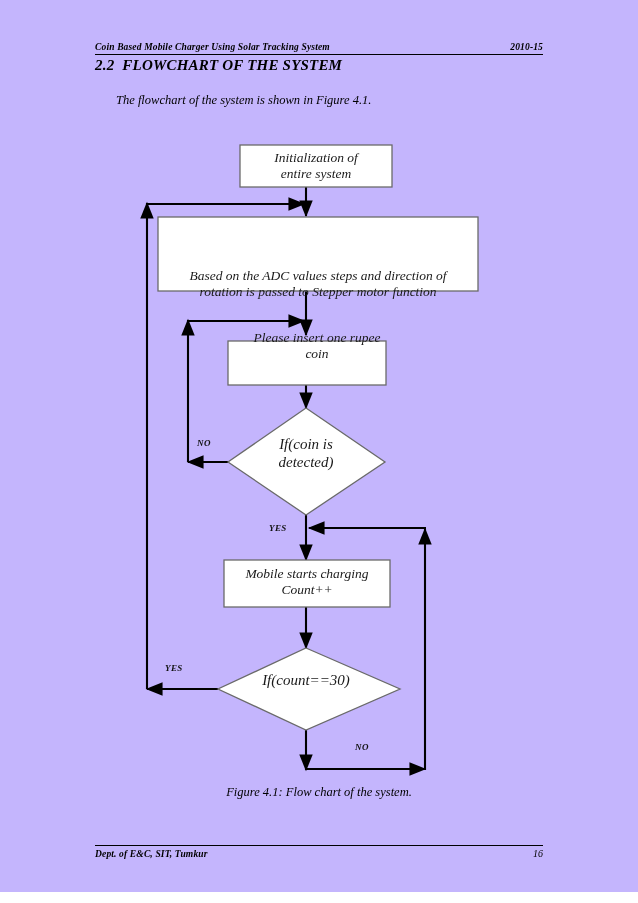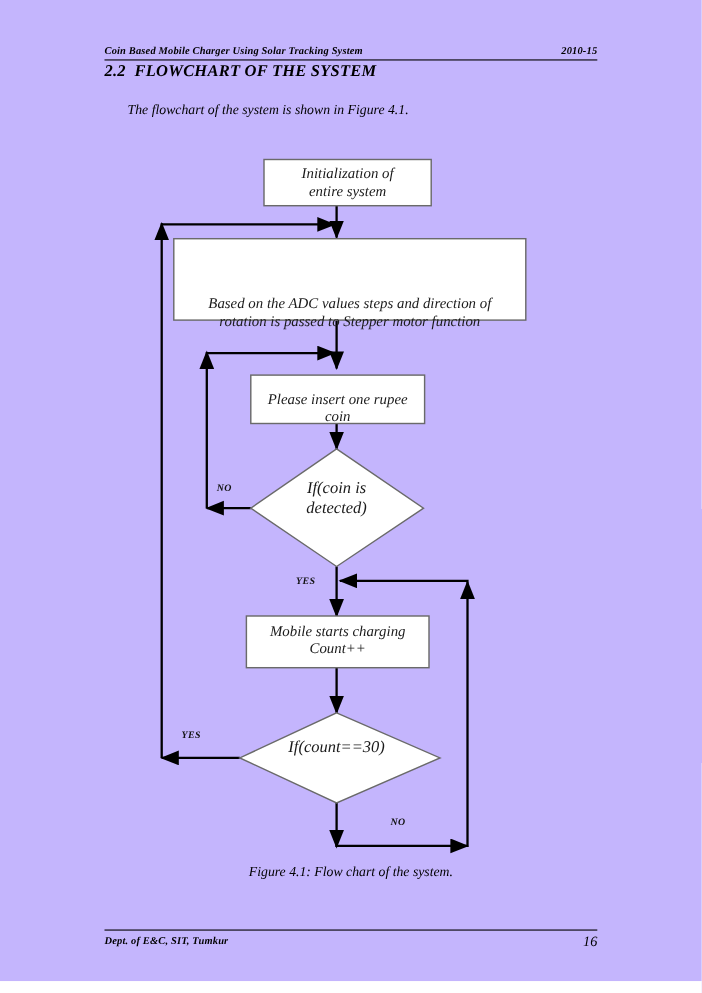--- a/index.html
+++ b/index.html
@@ -134,21 +134,21 @@
     align-items: center;
     justify-content: space-between;
   }
   #footer .f-dept {
     font-size: 9.5px;
     font-weight: bold;
     letter-spacing: 0.15px;
     white-space: nowrap;
   }
   #footer .f-page {
-    font-size: 13px;
+    font-size: 10px;
     white-space: nowrap;
   }
 </style>
 </head>
 <body>
 
 <div id="page">
 
   <div id="header">
     <span class="h-title">Coin Based Mobile Charger Using Solar Tracking System</span>
@@ -209,21 +209,21 @@
       </g>
     </svg>
   </div>
 
   <div class="fc-label" style="left:240px; top:150px; width:152px;">Initialization of
 entire system</div>
 
   <div class="fc-label" style="left:158px; top:224px; width:320px;margin-top:44px;">Based on the ADC values steps and direction of
 rotation is passed to Stepper motor function</div>
 
-  <div class="fc-label" style="left:228px; top:355px; width:158px;">Please insert one rupee
+  <div class="fc-label" style="left:228px; top:330px; width:158px;padding-left:10px;">Please insert one rupee
 coin</div>
 
   <div class="fc-label" style="left:224px; top:566px; width:166px;">Mobile starts charging
 Count++</div>
 
   <div class="fc-label big" style="left:236px; top:435px; width:140px;">If(coin is
 detected)</div>
 
   <div class="fc-label big" style="left:236px; top:671px; width:140px;">If(count==30)</div>
 

